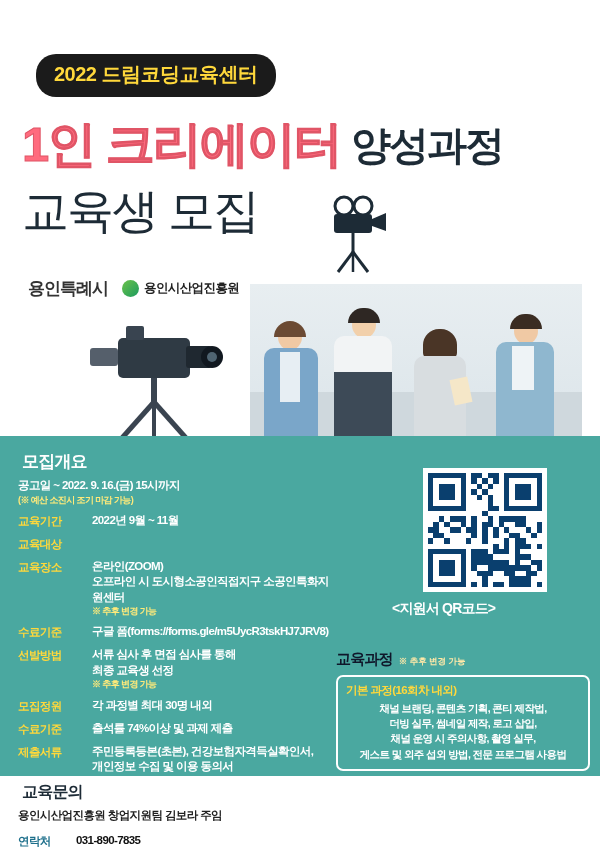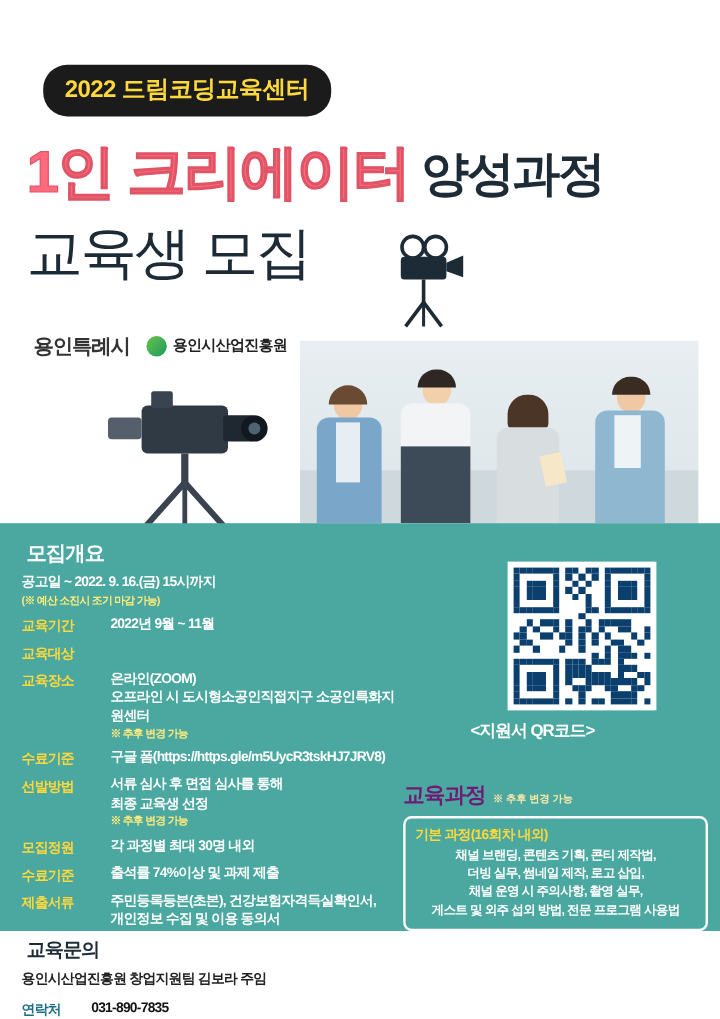--- a/index.html
+++ b/index.html
@@ -94,21 +94,21 @@
     width: 124px; height: 124px; margin: 0 auto;
     background: #fff; padding: 5px;
   }
   .qr-inner { width: 100%; height: 100%; display: grid; grid-template-columns: repeat(21,1fr); grid-template-rows: repeat(21,1fr); }
   .qr-inner i { background: #0a3f6e; }
   .qr-caption { color: #fff; font-weight: bold; font-size: 14px; margin-top: 8px; letter-spacing: -0.8px; }
 
   
   .course-col { position: absolute; left: 336px; top: 214px; width: 254px; }
   .course-head { display: flex; align-items: baseline; gap: 6px; margin-bottom: 6px; }
-  .course-head .ttl { color: #701a75; font-weight: bold; font-size: 18px; letter-spacing: -0.8px; }
+  .course-head .ttl { color: #0f172a; font-weight: bold; font-size: 15px; letter-spacing: -0.8px; }
   .course-head .note { color: #ffe9a8; font-size: 8.5px; font-weight: bold; }
   .card {
     border: 2px solid #ffffff; border-radius: 7px; padding: 6px 8px 7px 8px;
     margin-bottom: 7px;
   }
   .card .ch { color: #ffd83b; font-weight: bold; font-size: 11.5px; letter-spacing: -0.6px; display:block; margin-bottom: 3px; }
   .card p { color: #fff; font-weight: bold; font-size: 10.5px; line-height: 1.45; letter-spacing: -0.6px; text-align: center; }
 
   
   .contact { position: absolute; left: 0; top: 744px; width: 600px; height: 105px; background: #fff; }
@@ -219,21 +219,21 @@
         <div class="k">교육장소</div>
         <div class="v">
           <span style="white-space:pre-line;">온라인(ZOOM)
 오프라인 시 도시형소공인직접지구 소공인특화지원센터</span>
           <span class="sub">※ 추후 변경 가능</span>
         </div>
       </div>
       <div class="row">
         <div class="k">수료기준</div>
         <div class="v">
-          <span>구글 폼(https://https.gle/m5UycR3tskHJ7JRV8)</span>
+          <span>구글 폼(forms://forms.gle/m5UycR3tskHJ7JRV8)</span>
         </div>
       </div>
       <div class="row">
         <div class="k">선발방법</div>
         <div class="v">
           <span style="white-space:pre-line;">서류 심사 후 면접 심사를 통해
 최종 교육생 선정</span>
           <span class="sub">※ 추후 변경 가능</span>
         </div>
       </div>

